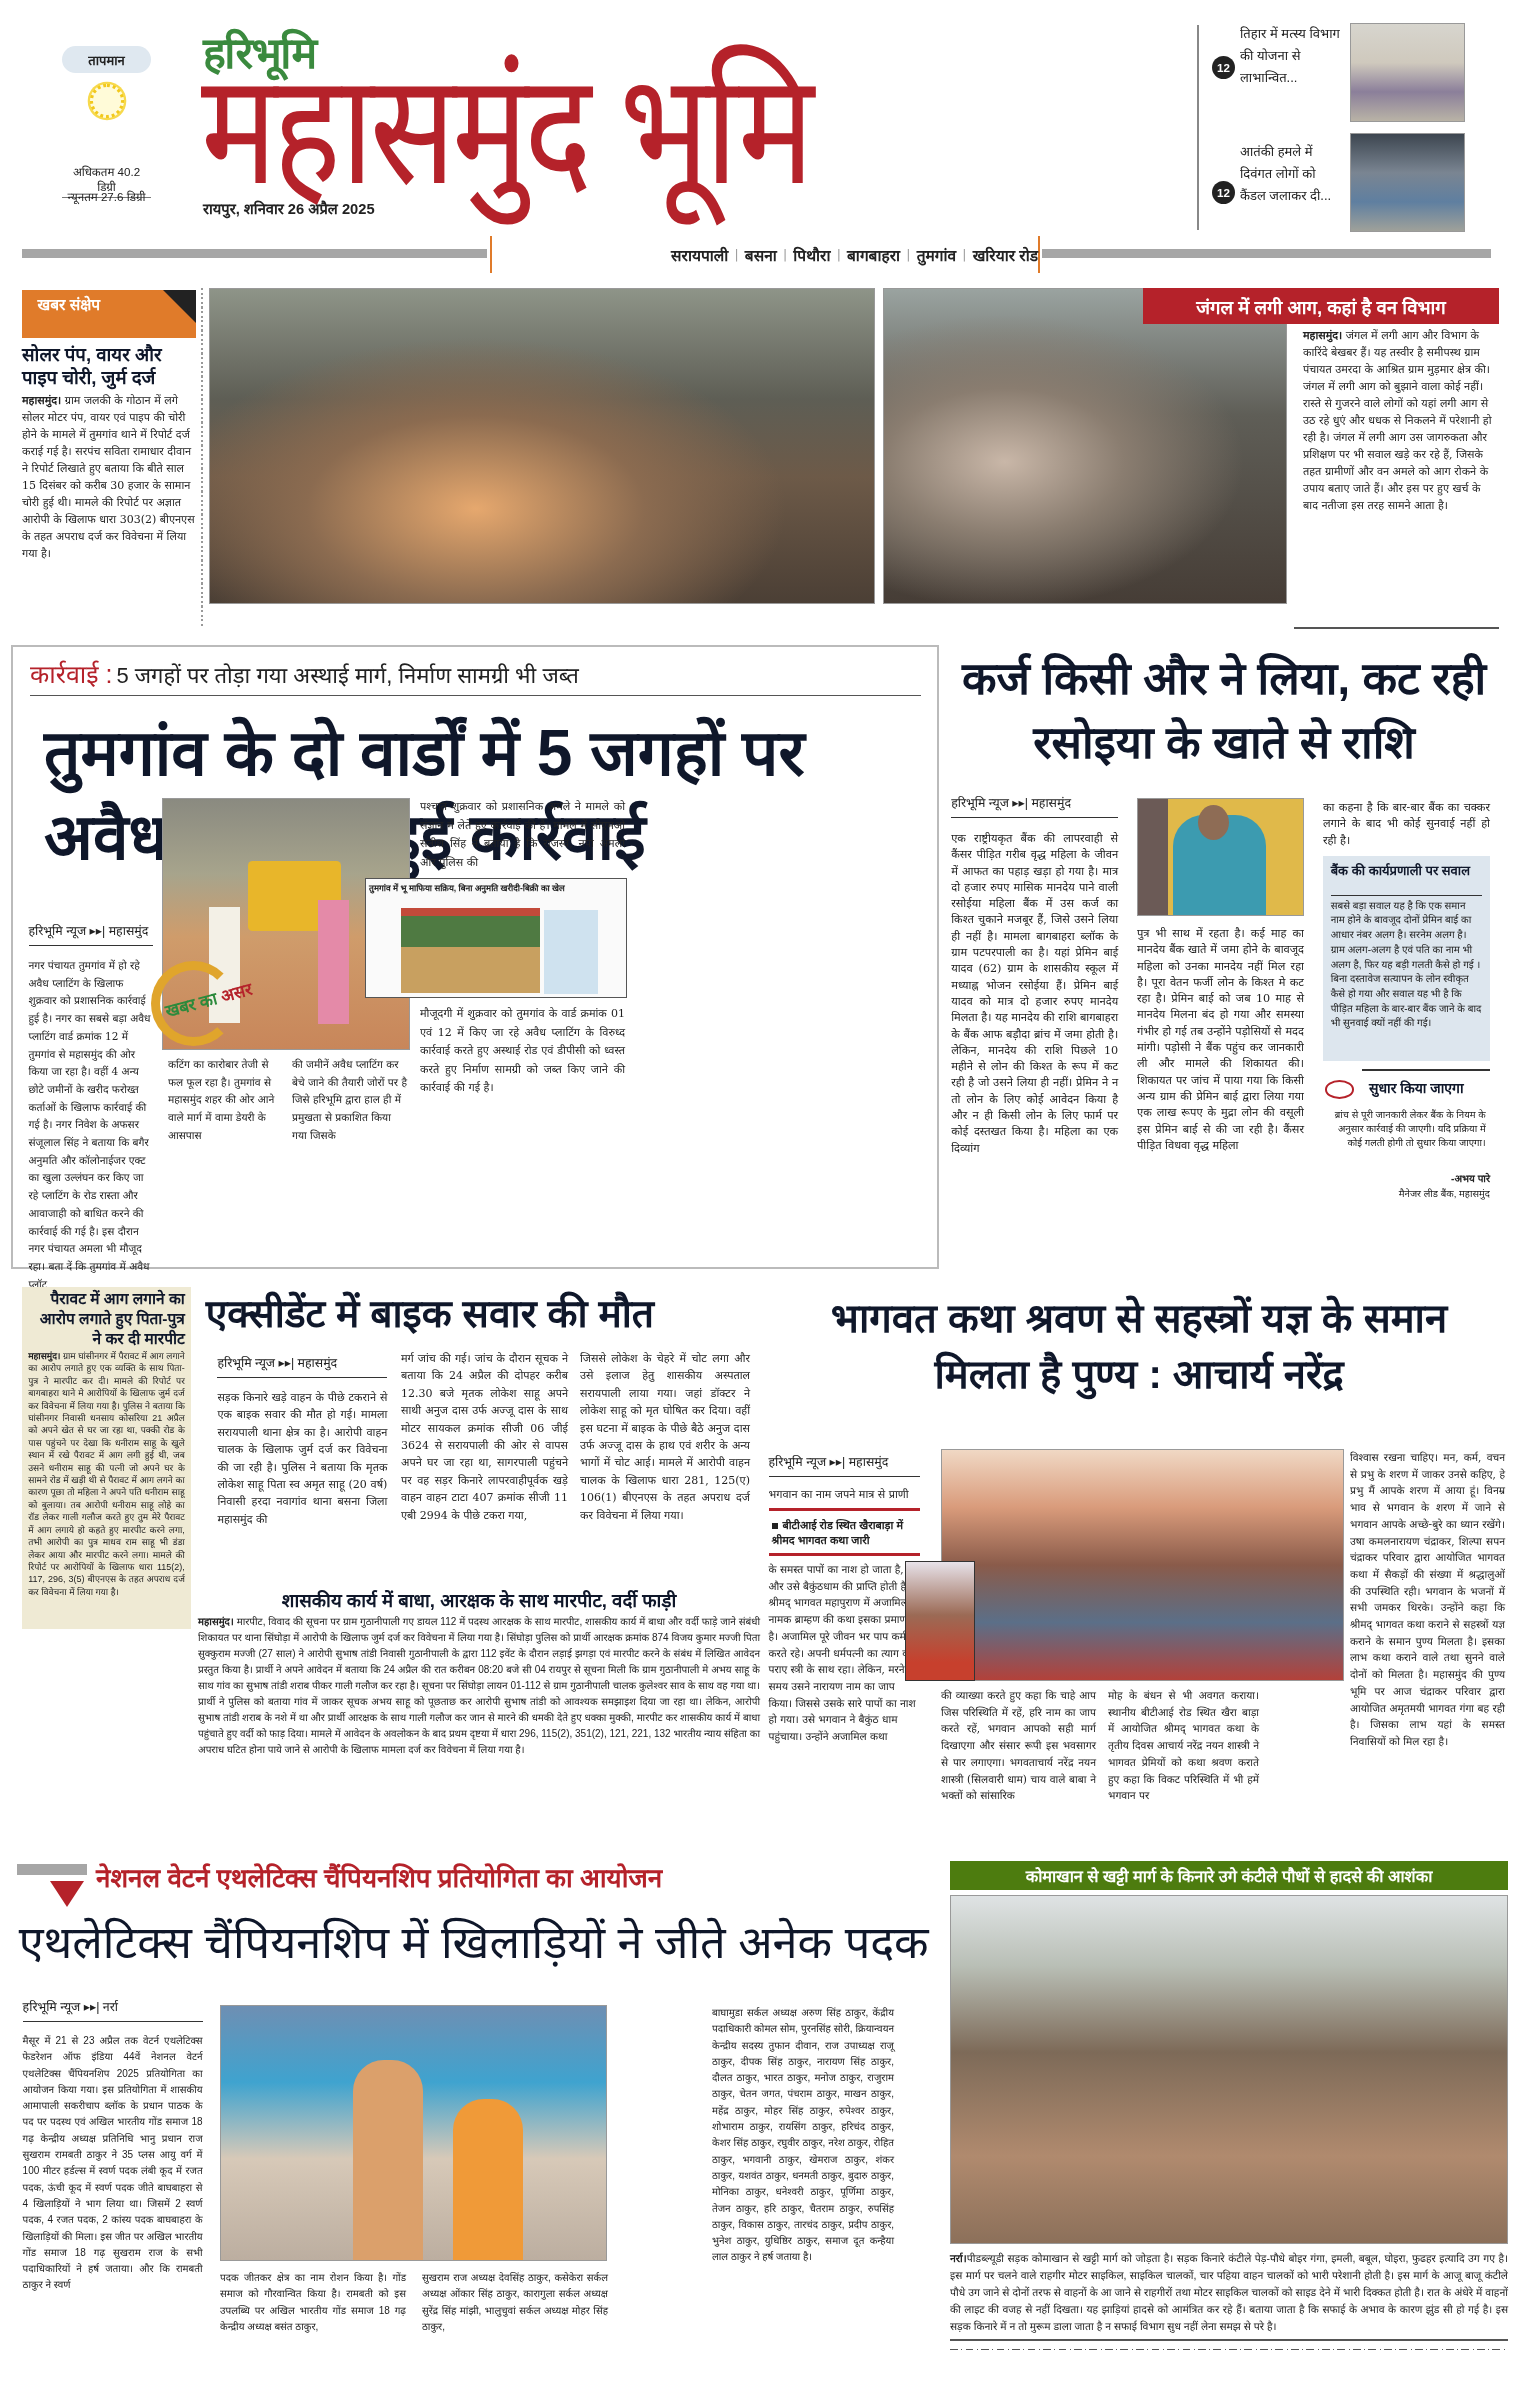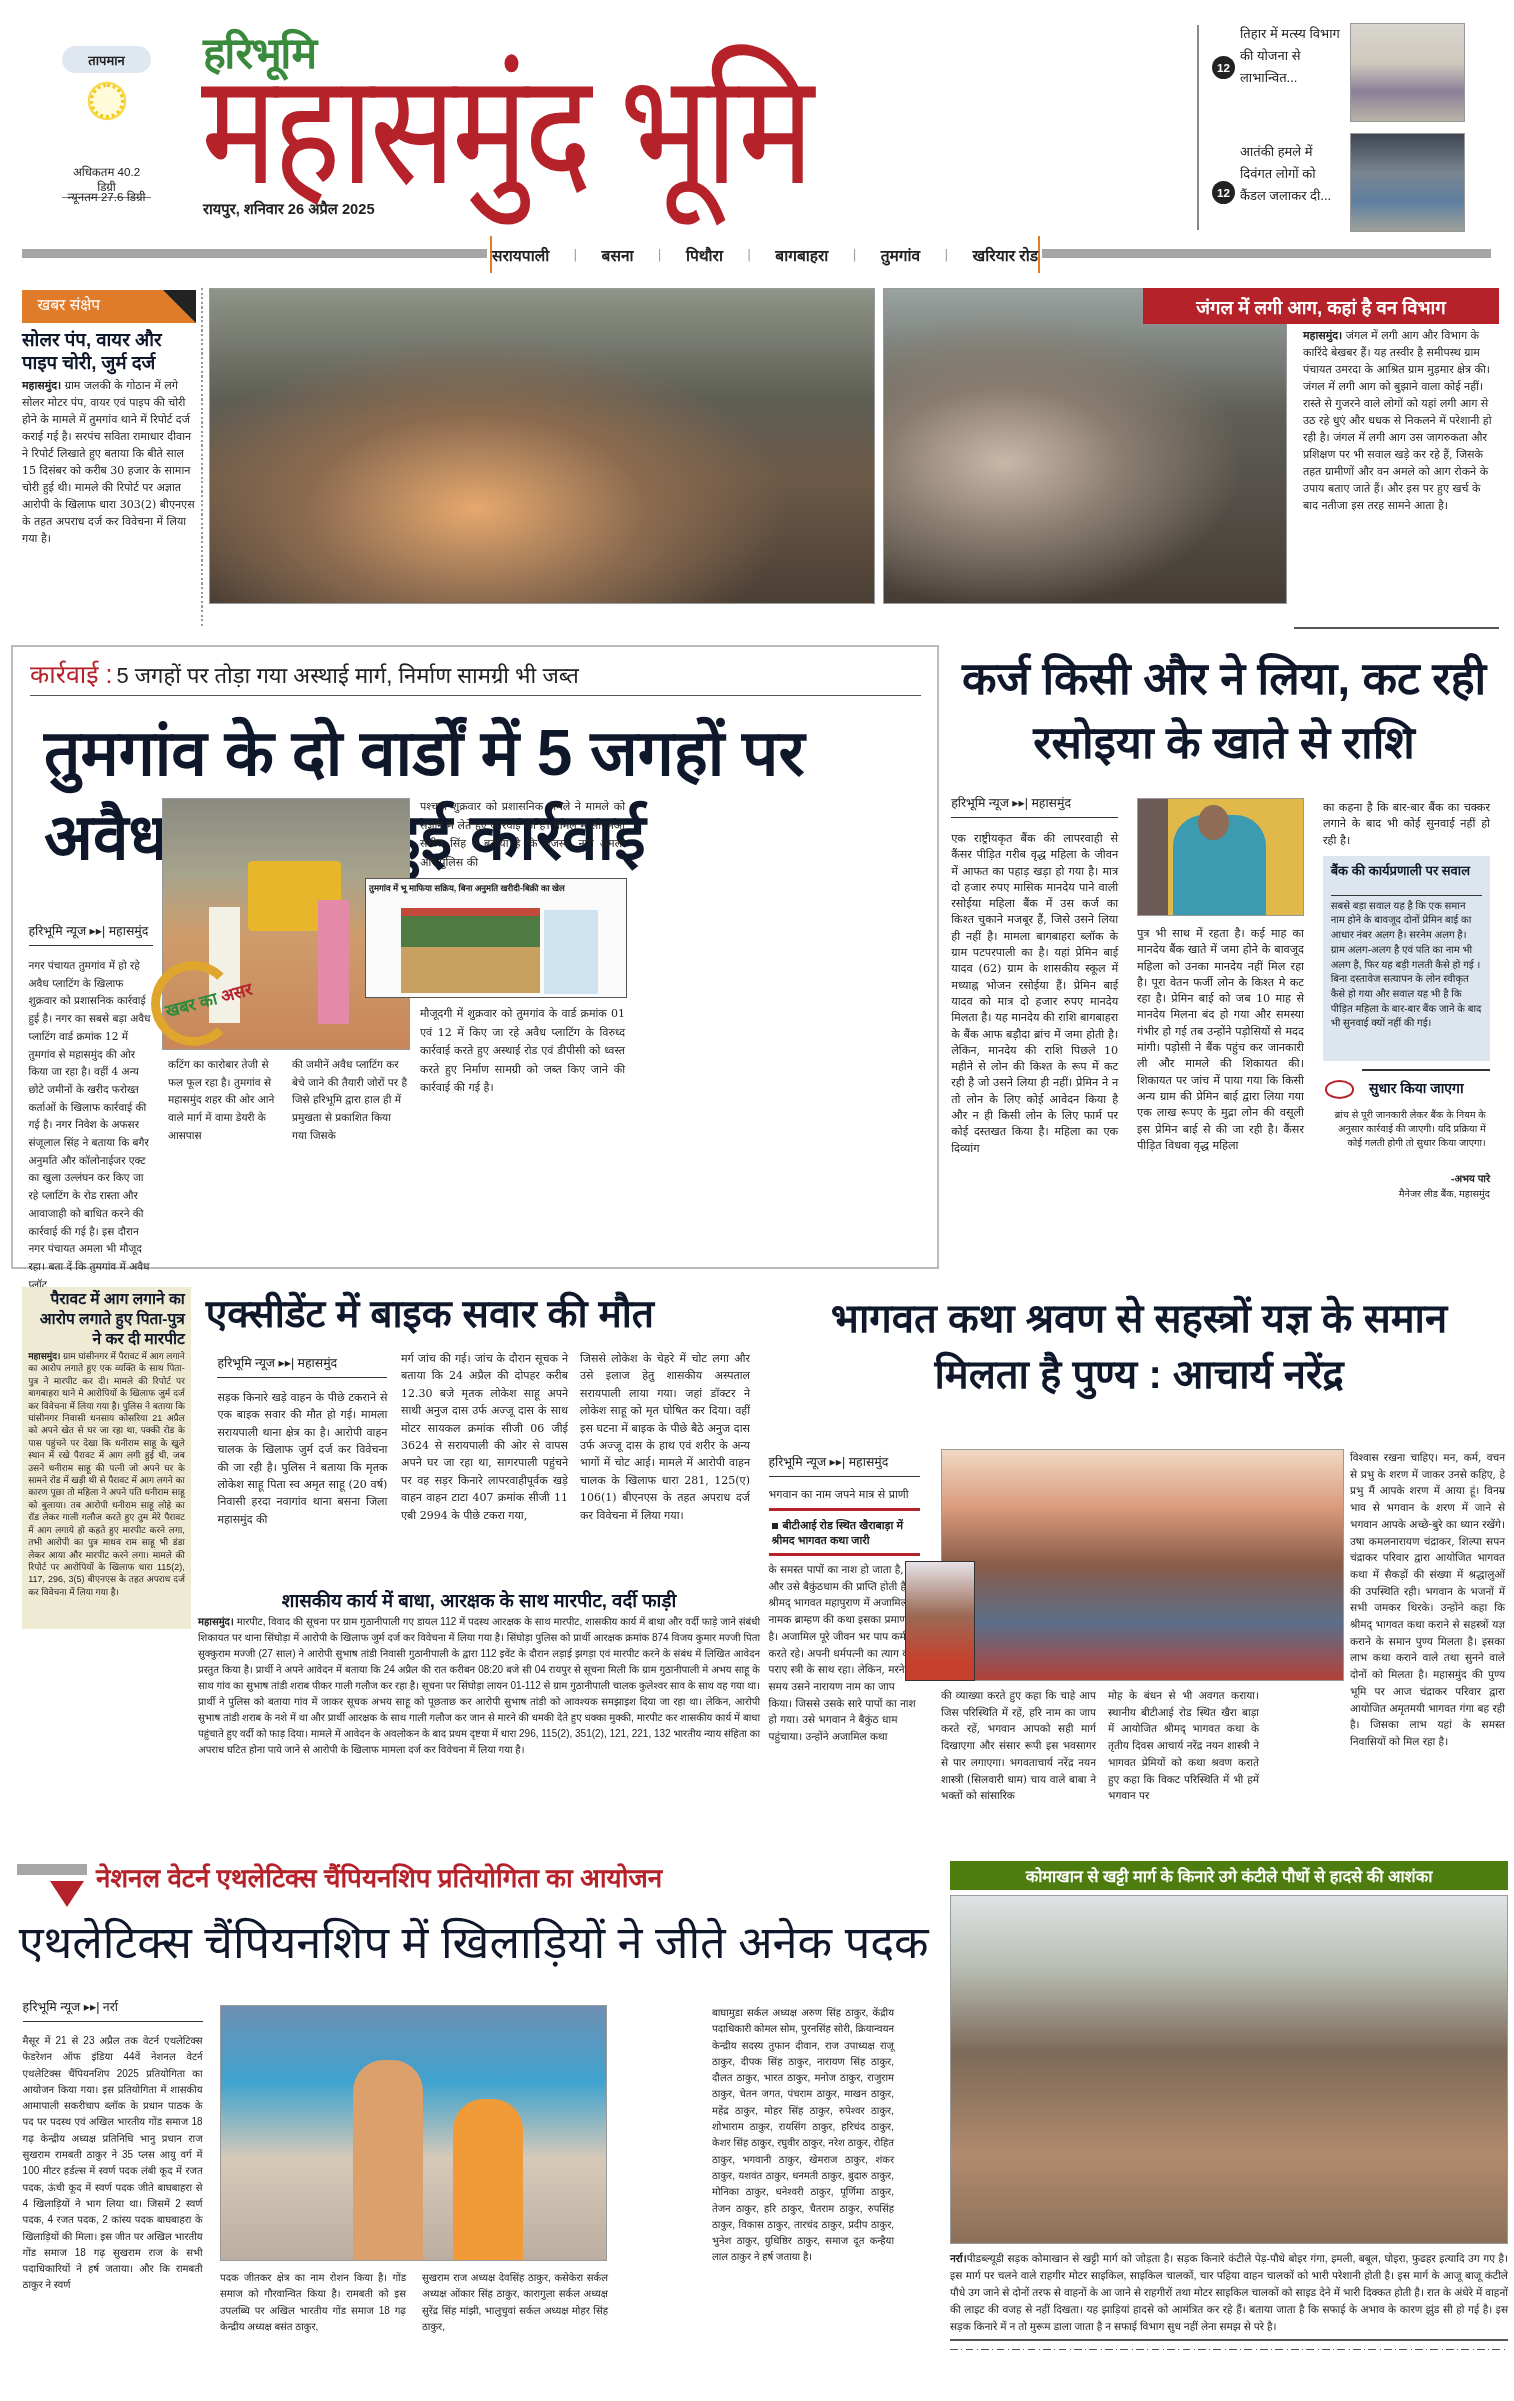--- a/index.html
+++ b/index.html
@@ -22,21 +22,21 @@
     <div style="margin:11px auto 7.7px;width:34px;height:34px;border-radius:50%;background:#fffbd8;border:3.9px dotted #f2c81c;box-shadow:0 0 0 2.3px #f7d94c"></div>
   </div>
   <div class="abs cond" style="left:62px;top:164px;width:89px;text-align:center;font-size:11.6px;border-bottom:1.5px solid #777;padding-bottom:3.1px">अधिकतम 40.2 डिग्री</div>
   <div class="abs cond" style="left:62px;top:189px;width:89px;text-align:center;font-size:11.6px">न्यूनतम 27.6 डिग्री</div>
 
   <div class="abs cond" style="left:203px;top:22px;font-size:43px;font-weight:bold;color:#3a8a3e;letter-spacing:-1.5px">हरिभूमि</div>
   <div class="abs cond" style="left:201px;top:48px;font-size:155px;line-height:163px;color:#b5222a;letter-spacing:-4.6px;transform:scaleX(0.82);transform-origin:left top;white-space:nowrap">महासमुंद भूमि</div>
   <div class="abs cond" style="left:203px;top:198px;font-size:14.7px;font-weight:bold">रायपुर, शनिवार 26 अप्रैल 2025</div>
 
   <div class="abs" style="left:22px;top:249px;width:465px;height:9.3px;background:#a6a6a6"></div>
-  <div class="abs" style="left:490px;top:236px;width:550px;height:37px;border-left:2.3px solid #e07b2a;border-right:2.3px solid #e07b2a;display:flex;align-items:center;justify-content:space-between;gap:6.2px">
+  <div class="abs" style="left:490px;top:236px;width:550px;height:37px;border-left:2.3px solid #e07b2a;border-right:2.3px solid #e07b2a;display:flex;align-items:center;justify-content:flex-end;gap:6.2px">
     <span class="cond" style="font-size:15.5px;font-weight:bold">सरायपाली</span>
       <span style="color:#999">|</span>
     <span class="cond" style="font-size:15.5px;font-weight:bold">बसना</span>
       <span style="color:#999">|</span>
     <span class="cond" style="font-size:15.5px;font-weight:bold">पिथौरा</span>
       <span style="color:#999">|</span>
     <span class="cond" style="font-size:15.5px;font-weight:bold">बागबाहरा</span>
       <span style="color:#999">|</span>
     <span class="cond" style="font-size:15.5px;font-weight:bold">तुमगांव</span>
       <span style="color:#999">|</span>
@@ -51,21 +51,21 @@
     <div class="abs photo" style="left:138px;top:0;width:115px;height:99px;background:linear-gradient(180deg,#d7d5ce 0%,#cfc9bd 40%,#8b7f9a 70%,#b9b3a6 100%)"></div>
   </div>
   <div class="abs" style="left:1212px;top:133px;width:287px;height:99px">
     <span class="abs cond" style="left:0;top:48px;width:23px;height:23px;border-radius:50%;background:#222;color:#fff;font-size:11.6px;font-weight:bold;text-align:center;line-height:23px">12</span>
     <span class="abs cond" style="left:28px;top:7.7px;width:105px;font-size:13px;line-height:22px">आतंकी हमले में दिवंगत लोगों को कैंडल जलाकर दी...</span>
     <div class="abs photo" style="left:138px;top:0;width:115px;height:99px;background:linear-gradient(180deg,#3d4650 0%,#7a8592 40%,#5f7fa0 70%,#9fa19a 100%)"></div>
   </div>
 </div>
 
 <div class="abs" style="left:22px;top:290px;width:174px;height:341px">
-  <div class="cond" style="background:#e07b2a;color:#fff;font-size:15.5px;font-weight:normal;padding:3.1px 15.5px;height:33px;position:relative"><span>खबर संक्षेप</span><span style="position:absolute;right:0;top:0;width:0;height:0;border-top:33px solid #222;border-left:33px solid transparent"></span></div>
+  <div class="cond" style="background:#e07b2a;color:#fff;font-size:15.5px;font-weight:bold;padding:3.1px 15.5px;height:48px;position:relative"><span>खबर संक्षेप</span><span style="position:absolute;right:0;top:0;width:0;height:0;border-top:33px solid #222;border-left:33px solid transparent"></span></div>
   <div class="hl" style="font-size:18.6px;line-height:23px;margin:4.6px 0 3.1px">सोलर पंप, वायर और पाइप चोरी, जुर्म दर्ज</div>
   <div class="txt" style="font-size:11px;line-height:17px;text-align:left"><b>महासमुंद।</b> <span>ग्राम जलकी के गोठान में लगे सोलर मोटर पंप, वायर एवं पाइप की चोरी होने के मामले में तुमगांव थाने में रिपोर्ट दर्ज कराई गई है। सरपंच सविता रामाधार दीवान ने रिपोर्ट लिखाते हुए बताया कि बीते साल 15 दिसंबर को करीब 30 हजार के सामान चोरी हुई थी। मामले की रिपोर्ट पर अज्ञात आरोपी के खिलाफ धारा 303(2) बीएनएस के तहत अपराध दर्ज कर विवेचना में लिया गया है।</span></div>
 </div>
 <div class="vrule" style="left:201px;top:288px;height:339px;width:1.5px;background:repeating-linear-gradient(#999 0 2.3px,transparent 2.3px 4.6px)"></div>
 
 <div class="abs photo" style="left:209px;top:288px;width:666px;height:316px;background:radial-gradient(ellipse at 40% 70%,#e6a86e 0%,#8b6b50 30%,transparent 55%),linear-gradient(180deg,#8e9488 0%,#5e5e55 35%,#6d5a48 60%,#4b3f35 100%)"></div>
 <div class="abs photo" style="left:883px;top:288px;width:404px;height:316px;background:radial-gradient(ellipse at 30% 55%,#c9b7a8 0%,#8a7d70 30%,transparent 60%),linear-gradient(180deg,#9aa3a0 0%,#5f5e57 40%,#463d36 100%)"></div>
 <div class="abs" style="left:1143px;top:288px;width:356px;height:36px;background:#b5222a;color:#fff;display:flex;align-items:center;justify-content:center">
   <span class="cond" style="font-size:18.6px;font-weight:bold">जंगल में लगी आग, कहां है वन विभाग</span>
 </div>

